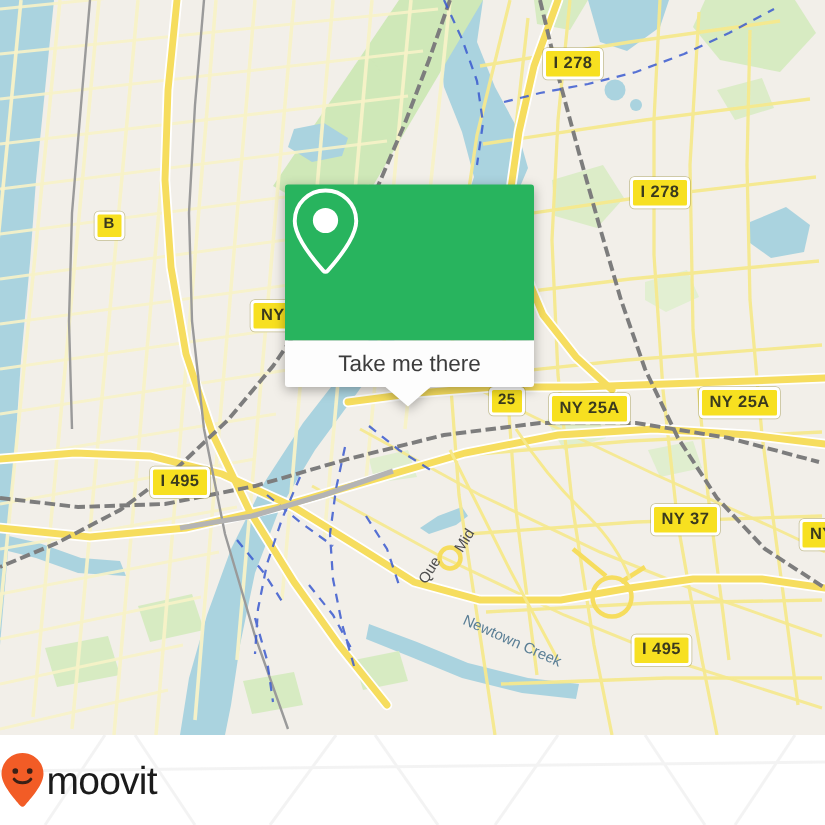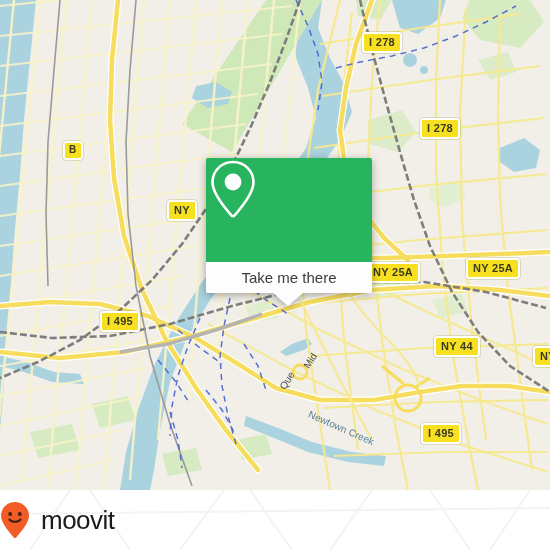--- a/index.html
+++ b/index.html
@@ -17,22 +17,22 @@
           box-shadow:0 0 0 .5px rgba(140,130,40,.45);letter-spacing:.3px;}
   .shield.sm{font-size:10px;padding:0px 4px 1px 4px;}
 
   
   .roadlabel{position:absolute;color:#4d4d4d;font-size:10px;font-family:"Liberation Sans",sans-serif;
              white-space:nowrap;transform-origin:0 50%;}
   .creeklabel{position:absolute;color:#5b7f96;font-size:10px;font-family:"Liberation Sans",sans-serif;
              white-space:nowrap;transform-origin:0 50%;}
 
   
-  #callout{position:absolute;left:206px;top:123px;width:166px;
-           filter:drop-shadow(0 2px 4px rgba(0,0,0,.32));margin-top:35px;}
+  #callout{position:absolute;left:190px;top:123px;width:166px;
+           filter:drop-shadow(0 2px 4px rgba(0,0,0,.32));}
   #callout-green{background:#28b45e;height:104px;border-radius:2px 2px 0 0;
                  display:flex;align-items:center;justify-content:center;}
   #callout-white{background:#fdfdfd;height:31px;border-radius:0 0 2px 2px;
                  display:flex;align-items:center;justify-content:center;}
   #callout-label{color:#3c3c3c;font-size:15px;font-family:"Liberation Sans",sans-serif;}
   #callout-tail{position:absolute;left:67px;top:135px;width:0;height:0;
                 border-left:15px solid transparent;border-right:15px solid transparent;
                 border-top:13px solid #fdfdfd;}
 
   
@@ -41,21 +41,21 @@
   #attrib span{font-size:11.5px;color:#2a2a2a;padding-left:9px;
                font-family:"Liberation Sans",sans-serif;}
 
   
   #footer{position:absolute;left:0;top:490px;width:550px;height:60px;background:#ffffff;
           display:flex;align-items:center;overflow:hidden;}
   #footer-bg{position:absolute;left:0;top:0;width:550px;height:60px;opacity:.5;}
   #footer-title{position:relative;flex:1;padding-left:14px;padding-right:8px;
                 font-size:14.5px;line-height:20px;color:#1f1f1f;
                 font-family:"Liberation Sans",sans-serif;}
-  #brand{position:relative;display:flex;align-items:center;padding-right:12px;gap:11px;}
+  #brand{position:relative;display:flex;align-items:center;padding-right:12px;gap:1px;}
   #brand-word{font-size:26px;line-height:26px;color:#1b1b1b;letter-spacing:-.5px;
               font-family:"Liberation Sans",sans-serif;font-weight:normal;}
 </style>
 </head>
 <body>
 
 <div id="root">
 
   <div id="map">
     <svg width="550" height="490" viewBox="0 0 550 490">
@@ -224,21 +224,21 @@
       </g>
     </svg>
 
     <div class="shield" style="left:362px;top:32px;">I 278</div>
     <div class="shield" style="left:420px;top:118px;">I 278</div>
     <div class="shield sm" style="left:63px;top:141px;">B</div>
     <div class="shield" style="left:167px;top:200px;">NY</div>
     <div class="shield" style="left:366px;top:262px;">NY 25A</div>
     <div class="shield" style="left:466px;top:258px;">NY 25A</div>
     <div class="shield" style="left:100px;top:311px;">I 495</div>
-    <div class="shield" style="left:434px;top:336px;">NY 44</div>
+    <div class="shield" style="left:434px;top:336px;">NY 37</div>
     <div class="shield" style="left:533px;top:346px;">NY</div>
     <div class="shield" style="left:421px;top:423px;">I 495</div>
     <div class="shield sm" style="left:285px;top:258px;margin-left:41px;">25</div>
 
     <div class="roadlabel" style="left:282px;top:383px;transform:rotate(-58deg);">Que</div>
     <div class="roadlabel" style="left:306px;top:362px;transform:rotate(-58deg);">Mid</div>
     <div class="creeklabel" style="left:309px;top:408px;transform:rotate(24deg);">Newtown Creek</div>
 
     <div id="callout">
       <div id="callout-green">

